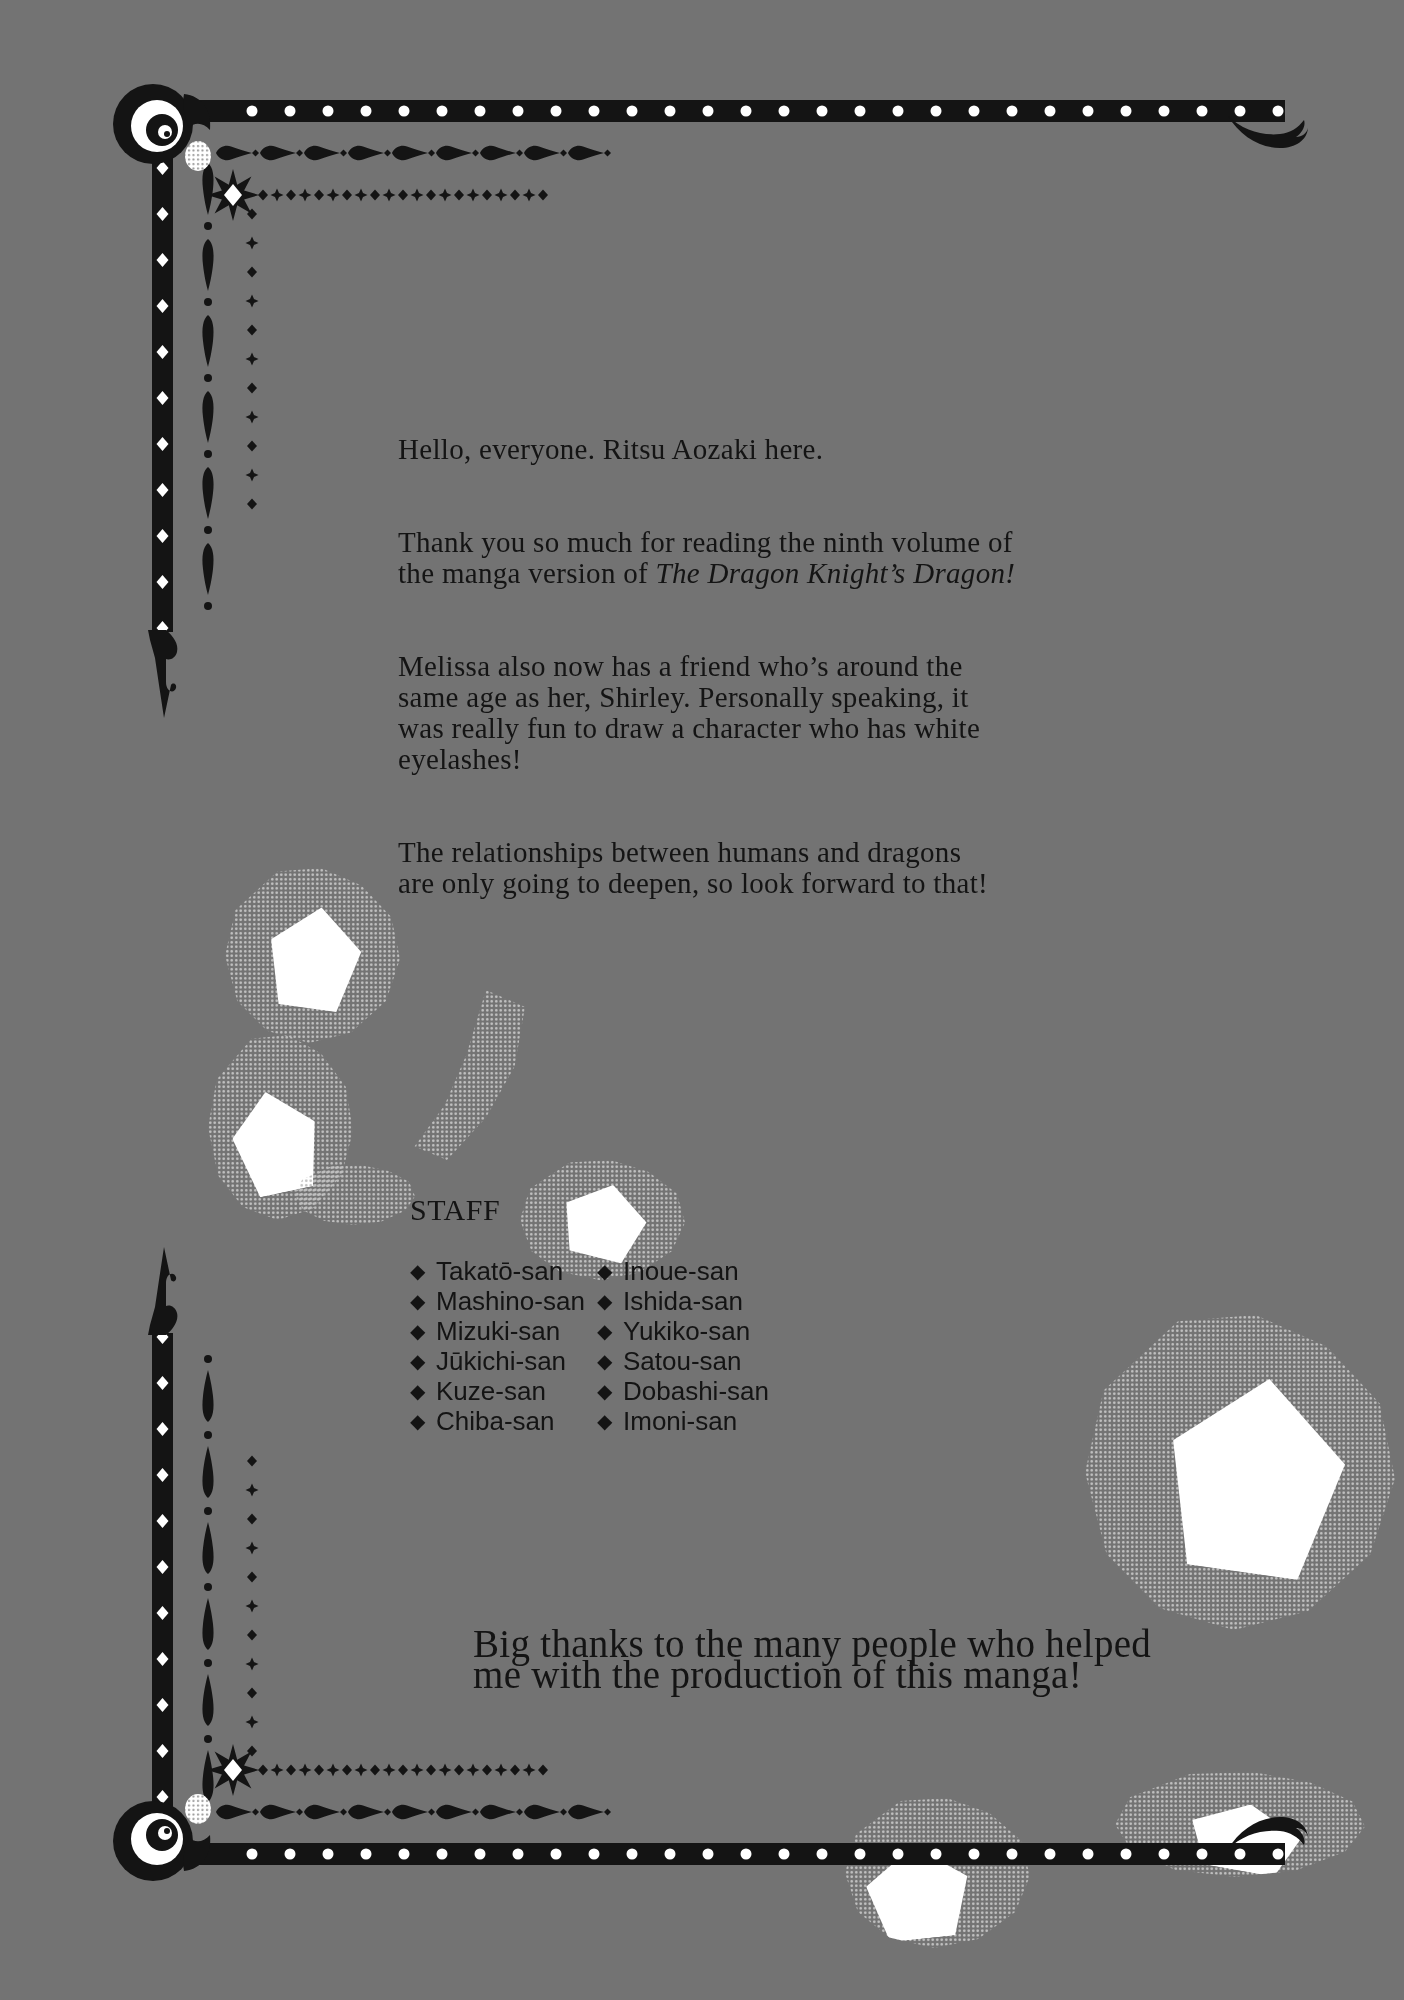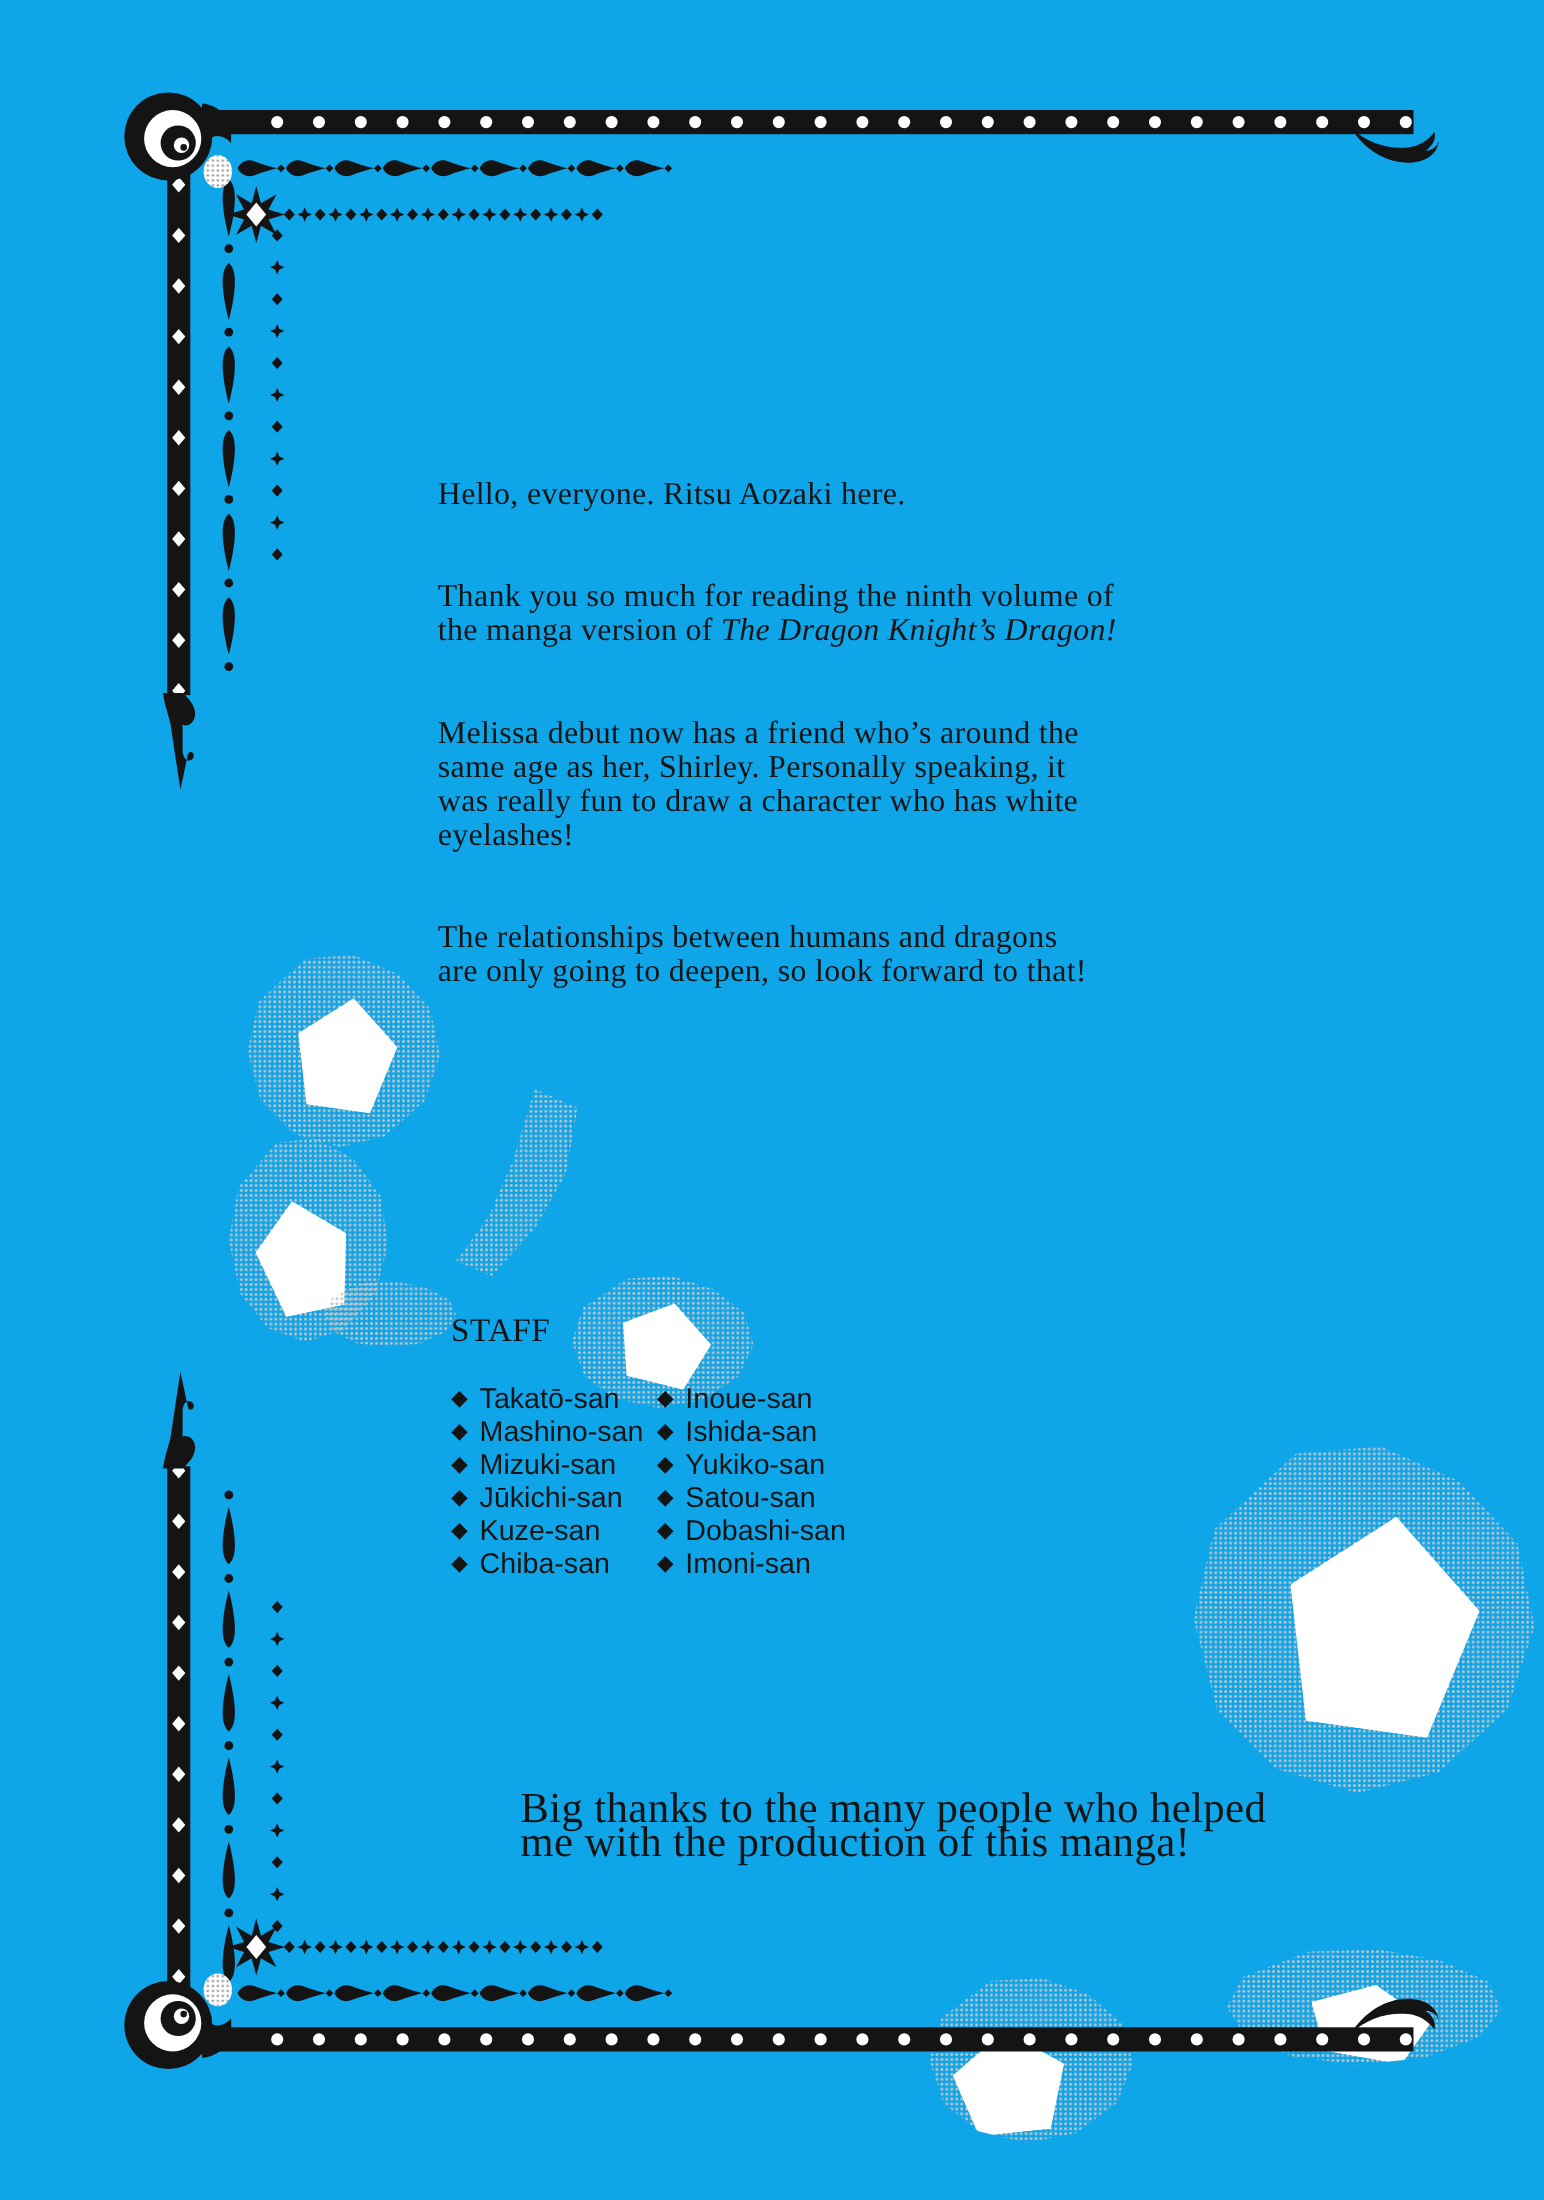--- a/index.html
+++ b/index.html
@@ -1,16 +1,16 @@
 <!DOCTYPE html>
 <html><head>
 <meta charset="utf-8">
 <style>
   html,body{margin:0;padding:0;background:#e8e8e8;}
-  #page{position:relative;width:1404px;height:2000px;background:#0ea5e9;overflow:hidden;
+  #page{position:relative;width:1404px;height:2000px;background:#737373;overflow:hidden;
         font-family:"Liberation Serif",serif;color:#141414;}
   svg{display:block;overflow:visible;}
   .abs{position:absolute;}
 
   
   .afterword{position:absolute;left:398px;top:403px;width:700px;z-index:3;
              font-size:29px;line-height:31px;letter-spacing:.3px;white-space:pre-line;}
   .afterword p{margin:0 0 31px 0;}
   .book-title{font-style:italic;}
   .staff-heading{position:absolute;left:410px;top:1192px;z-index:3;
@@ -326,21 +326,21 @@
       </svg>
     <svg class="abs" style="left:106px;top:0;" width="110" height="112">
       <use href="#swirl"></use>
     </svg>
   </div>
 
   <div class="afterword">
     <p>Hello, everyone. Ritsu Aozaki here.</p>
     <p><span>Thank you so much for reading the ninth volume of
 the manga version of </span><span class="book-title">The Dragon Knight’s Dragon!</span></p>
-    <p>Melissa debut now has a friend who’s around the
+    <p>Melissa also now has a friend who’s around the
 same age as her, Shirley. Personally speaking, it
 was really fun to draw a character who has white
 eyelashes!</p>
     <p>The relationships between humans and dragons
 are only going to deepen, so look forward to that!</p>
   </div>
 
   <div class="staff-heading">STAFF</div>
   <div class="staff-grid">
     <div class="staff-item">

